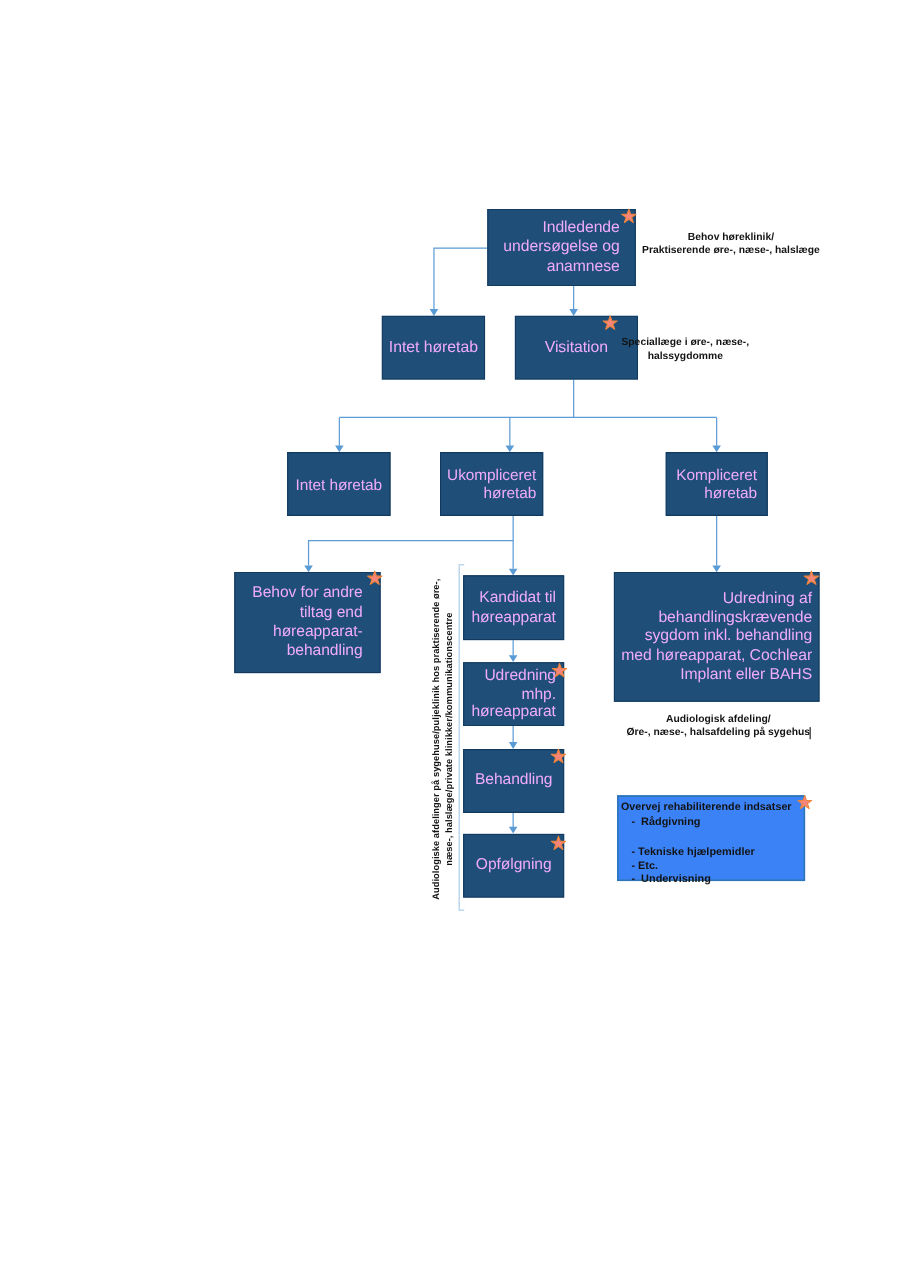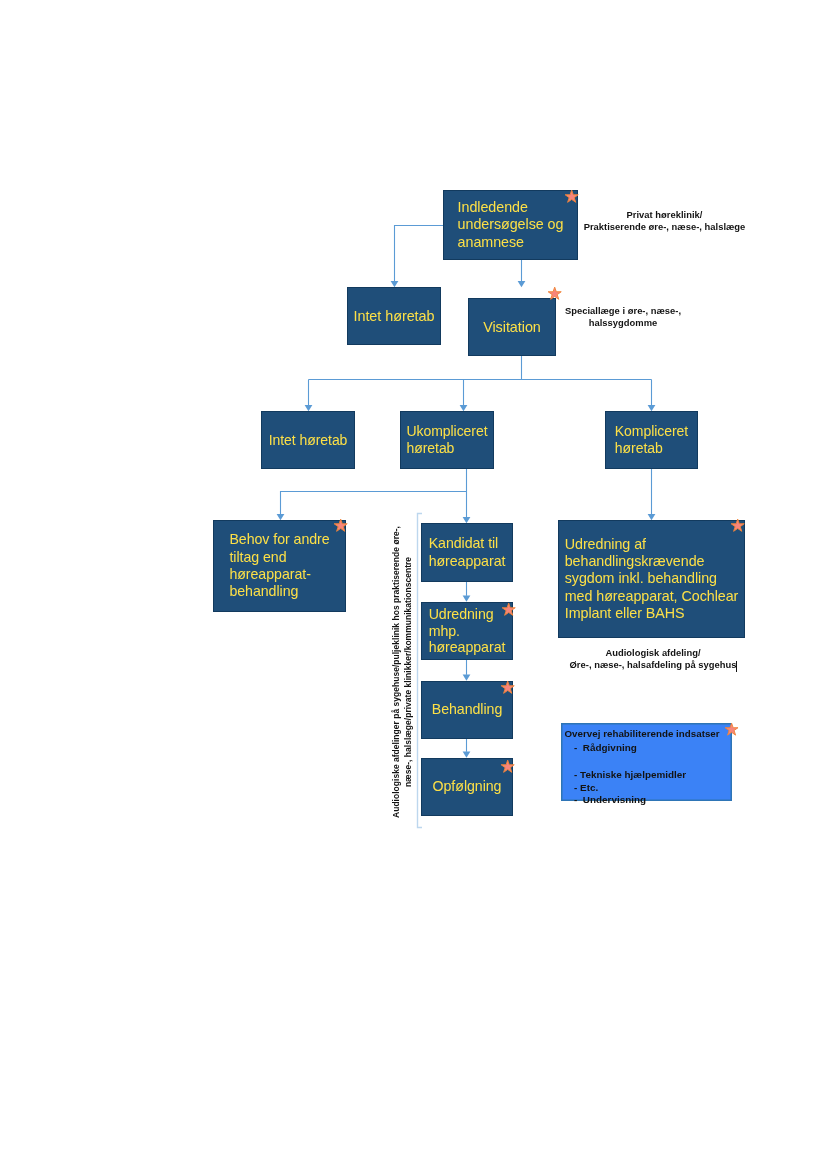--- a/index.html
+++ b/index.html
@@ -5,21 +5,21 @@
 <style>
   html,body{margin:0;padding:0;}
   body{width:827px;height:1169px;background:#ffffff;
        font-family:"Liberation Sans",sans-serif;overflow:hidden;
        -webkit-font-smoothing:antialiased;}
   #stage{position:relative;width:827px;height:1169px;background:#fff;}
 
   .nbox{position:absolute;background:#1f4e79;box-sizing:border-box;
         box-shadow:inset 0 0 0 1px #123a5e;
         display:flex;align-items:center;justify-content:center;}
-  .nbox .lbl{color:#fde047;text-align:left;white-space:pre-line;
+  .nbox .lbl{color:#f0abfc;text-align:right;white-space:pre-line;
              font-weight:400;letter-spacing:-0.05px;}
 
   .cap{position:absolute;color:#131313;font-size:9.4px;font-weight:700;
        line-height:11.9px;text-align:center;white-space:pre-line;
        letter-spacing:0.02px;}
 
   .vcap{position:absolute;color:#131313;font-size:8.5px;font-weight:700;
         line-height:12.0px;white-space:pre-line;text-align:center;
         transform-origin:0 0;letter-spacing:0.02px;}
 
@@ -68,21 +68,21 @@
   </svg>
 
   <div class="nbox" style="left:443px;top:190px;width:135px;height:70px;">
     <span class="lbl" style="font-size:14.3px;line-height:17.2px;">Indledende
 undersøgelse og
 anamnese</span>
   </div>
   <div class="nbox" style="left:347px;top:287px;width:94px;height:58px;">
     <span class="lbl" style="font-size:14.4px;line-height:17.0px;">Intet høretab</span>
   </div>
-  <div class="nbox" style="left:468px;top:287px;width:88px;height:58px;margin-top:11px;">
+  <div class="nbox" style="left:468px;top:287px;width:112px;height:58px;">
     <span class="lbl" style="font-size:14.4px;line-height:17.0px;">Visitation</span>
   </div>
   <div class="nbox" style="left:261px;top:411px;width:94px;height:58px;">
     <span class="lbl" style="font-size:14.0px;line-height:17.0px;">Intet høretab</span>
   </div>
   <div class="nbox" style="left:400px;top:411px;width:94px;height:58px;">
     <span class="lbl" style="font-size:14.0px;line-height:17.0px;">Ukompliceret
 høretab</span>
   </div>
   <div class="nbox" style="left:605px;top:411px;width:93px;height:58px;">
@@ -111,21 +111,21 @@
     <span class="lbl" style="font-size:14.2px;line-height:17.3px;">Opfølgning</span>
   </div>
   <div class="nbox" style="left:558px;top:520px;width:187px;height:118px;">
     <span class="lbl" style="font-size:14.3px;line-height:17.3px;">Udredning af
 behandlingskrævende
 sygdom inkl. behandling
 med høreapparat, Cochlear
 Implant eller BAHS</span>
   </div>
 
-  <div class="cap" style="left:573px;top:209px;width:183px;">Privat høreklinik/
+  <div class="cap" style="left:573px;top:209px;width:183px;">Behov høreklinik/
 Praktiserende øre-, næse-, halslæge</div>
   <div class="cap" style="left:560px;top:305px;width:126px;">Speciallæge i øre-, næse-,
 halssygdomme</div>
   <div class="cap" style="left:561px;top:647px;width:184px;">Audiologisk afdeling/
 Øre-, næse-, halsafdeling på sygehus</div>
 
   <div class="vcap" style="left:389.5px;top:827px;width:310px;transform:rotate(-90deg);">Audiologiske afdelinger på sygehuse/puljeklinik hos praktiserende øre-,
 næse-, halslæge/private klinikker/kommunikationscentre</div>
 
   <div class="wbox" style="left:561px;top:723px;width:171px;height:78px;">

